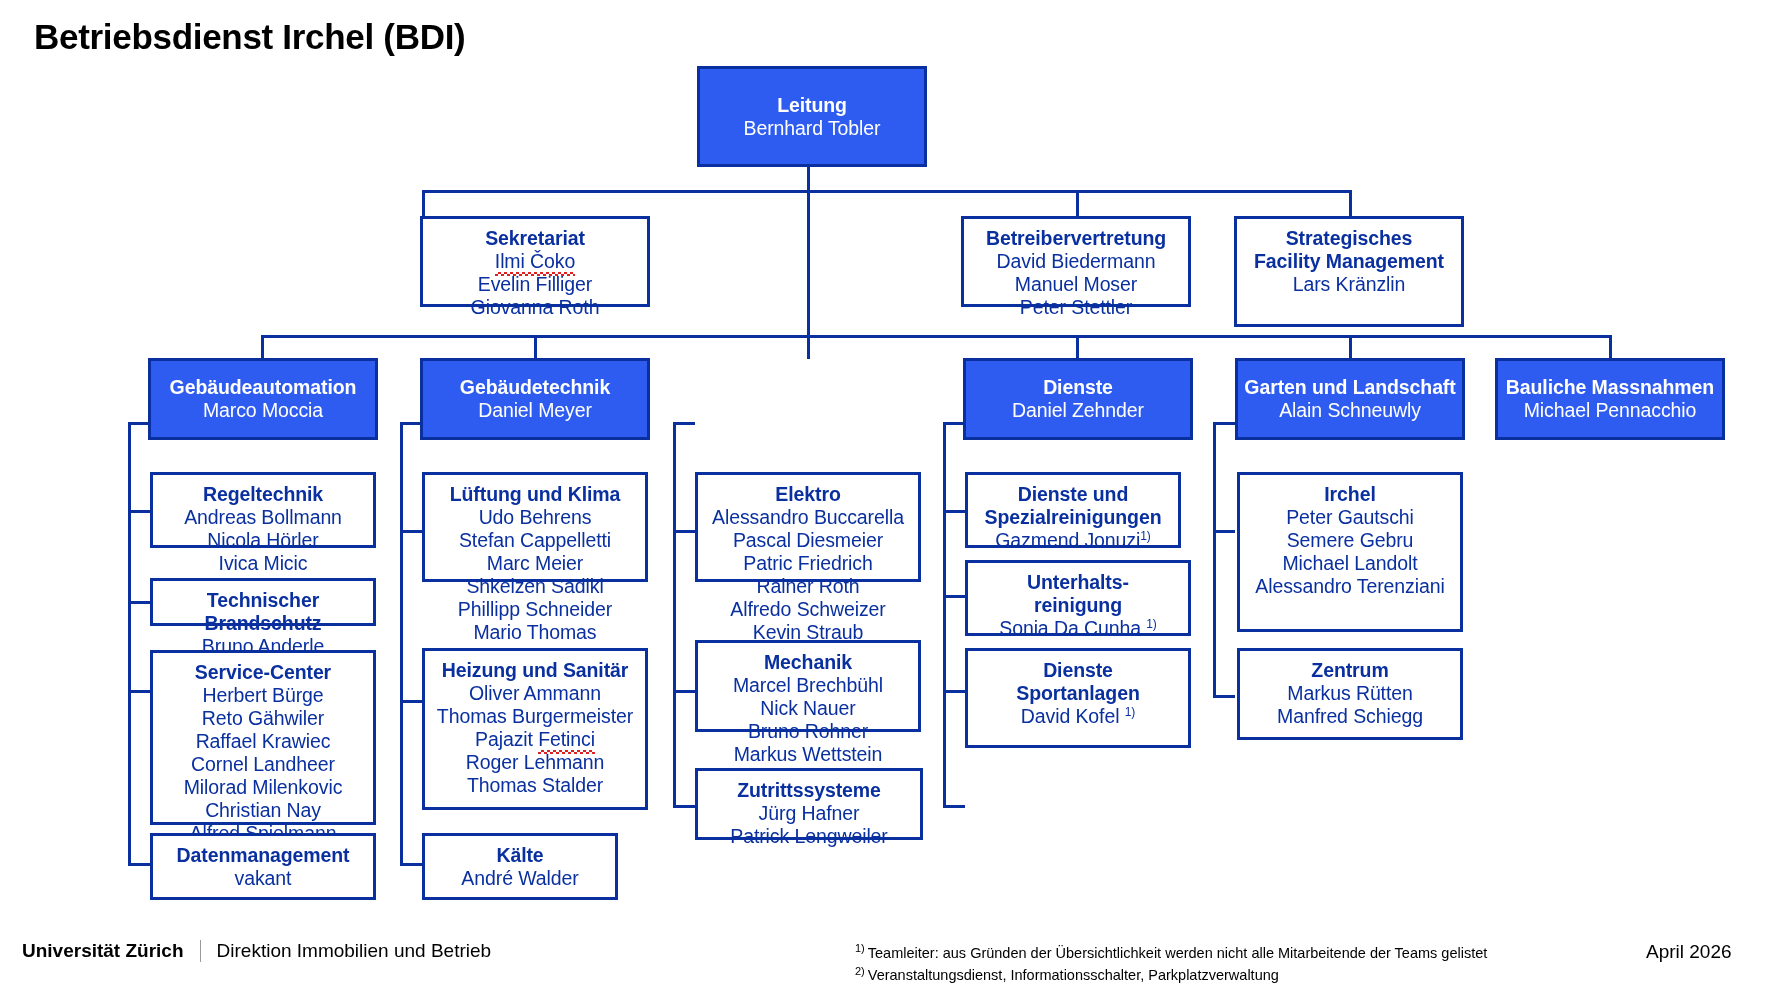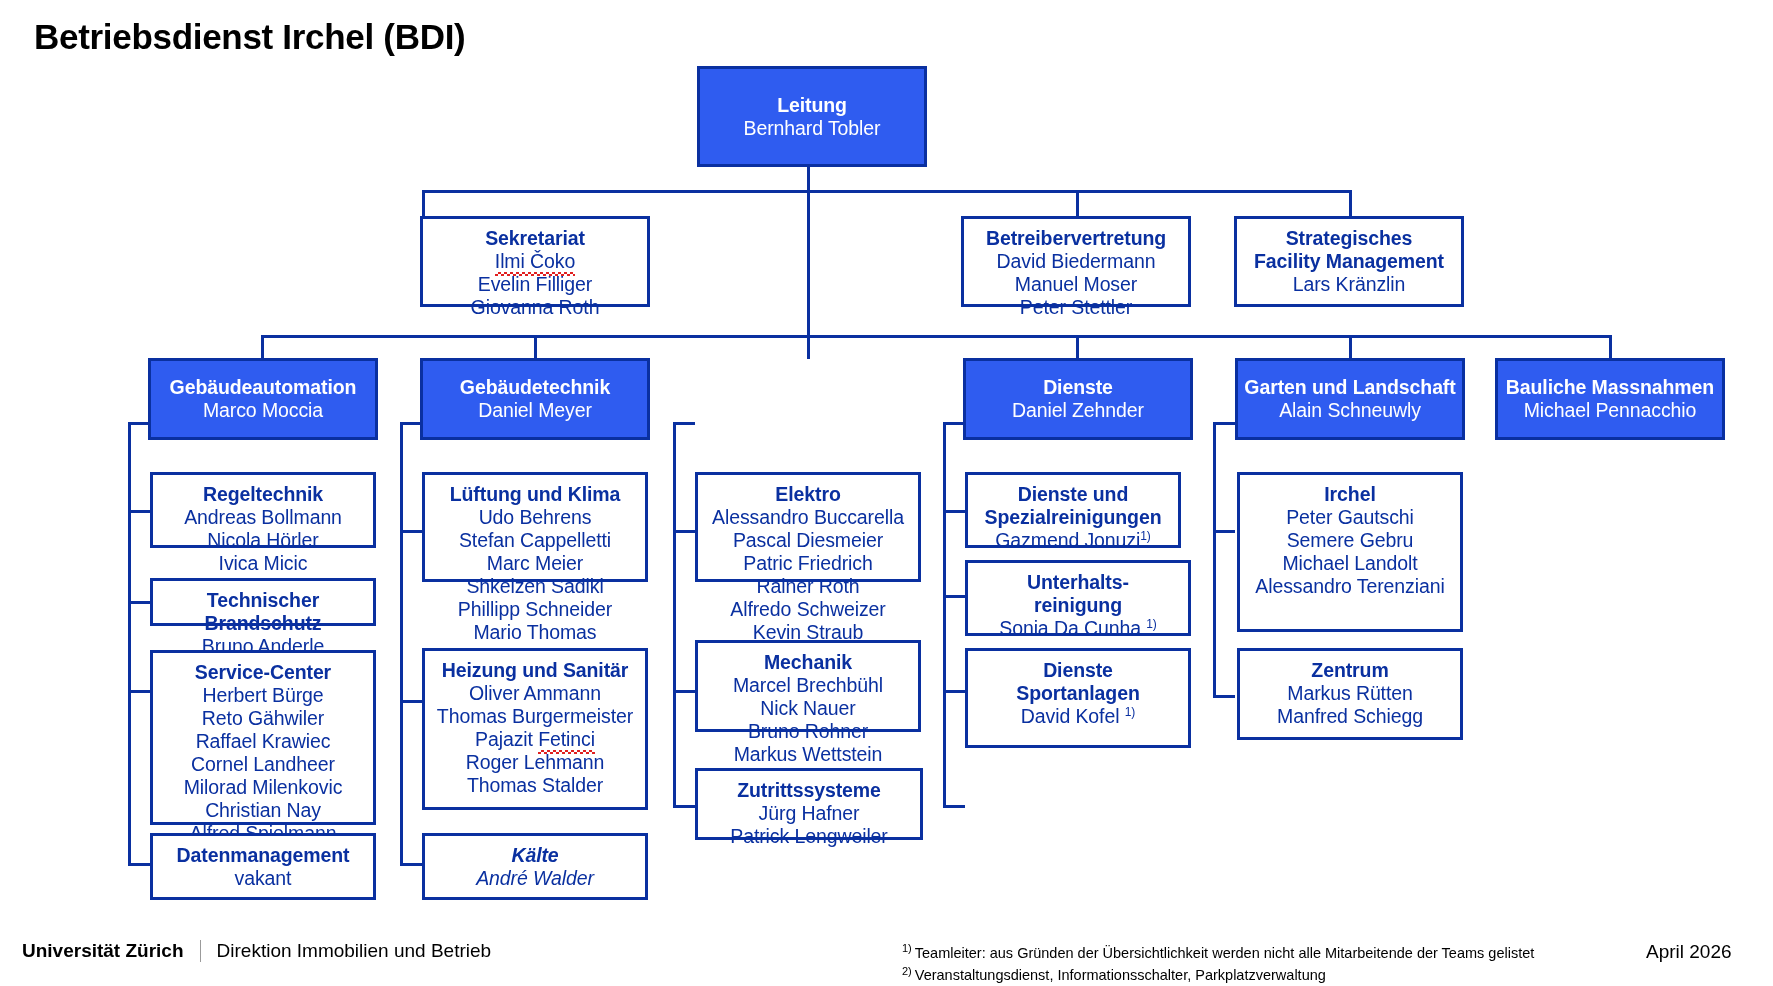--- a/index.html
+++ b/index.html
@@ -131,21 +131,20 @@
     font-weight: normal;
     color: #000000;
   }
   .footnotes {
     position: absolute;
     left: 855px;
     top: 942px;
     color: #000000;
     font-size: 14.5px;
     line-height: 1.55;
-    margin-left: 47px;
   }
   .footnotes .fnrow { white-space: nowrap; }
   .footnotes sup {
     font-size: 11px;
     vertical-align: super;
     line-height: 0;
     margin-right: 3px;
   }
   .footer-date {
     position: absolute;
@@ -222,21 +221,21 @@
     <span class="bx-name">Giovanna Roth</span>
   </div>
 
   <div class="box" style="left:961px; top:216px; width:230px; height:91px;">
     <span class="bx-title">Betreibervertretung</span>
     <span class="bx-name">David Biedermann</span>
     <span class="bx-name">Manuel Moser</span>
     <span class="bx-name">Peter Stettler</span>
   </div>
 
-  <div class="box" style="left:1234px; top:216px; width:230px; height:91px;">
+  <div class="box" style="left:1234px; top:216px; width:230px; height:111px;">
     <span class="bx-title">Strategisches</span>
     <span class="bx-title">Facility Management</span>
     <span class="bx-name">Lars Kränzlin</span>
   </div>
 
   <div class="box filled center-v" style="left:148px; top:358px; width:230px; height:82px;">
     <span class="bx-title">Gebäudeautomation</span>
     <span class="bx-name">Marco Moccia</span>
   </div>
 
@@ -285,21 +284,21 @@
 
   <div class="box" style="left:422px; top:648px; width:226px; height:162px;">
     <span class="bx-title">Heizung und Sanitär</span>
     <span class="bx-name">Oliver Ammann</span>
     <span class="bx-name">Thomas Burgermeister</span>
     <span class="bx-name">Pajazit <span class="squiggle">Fetinci</span></span>
     <span class="bx-name">Roger Lehmann</span>
     <span class="bx-name">Thomas Stalder</span>
   </div>
 
-  <div class="box" style="left:422px; top:833px; width:226px; height:67px;font-style:italic;">
+  <div class="box" style="left:422px; top:833px; width:196px; height:67px;">
     <span class="bx-title">Kälte</span>
     <span class="bx-name">André Walder</span>
   </div>
 
 
   <div class="box" style="left:695px; top:472px; width:226px; height:110px;">
     <span class="bx-title">Elektro</span>
     <span class="bx-name">Alessandro Buccarella</span>
     <span class="bx-name">Pascal Diesmeier</span>
     <span class="bx-name">Patric Friedrich</span>

